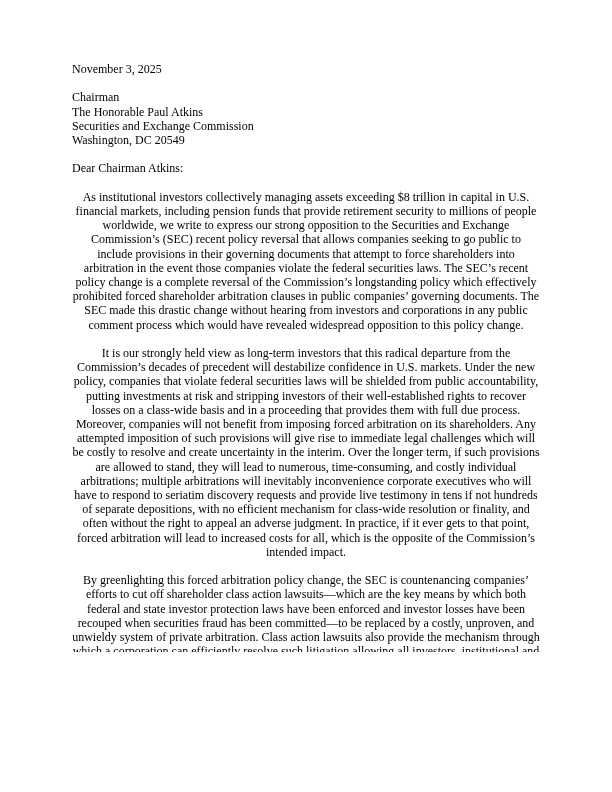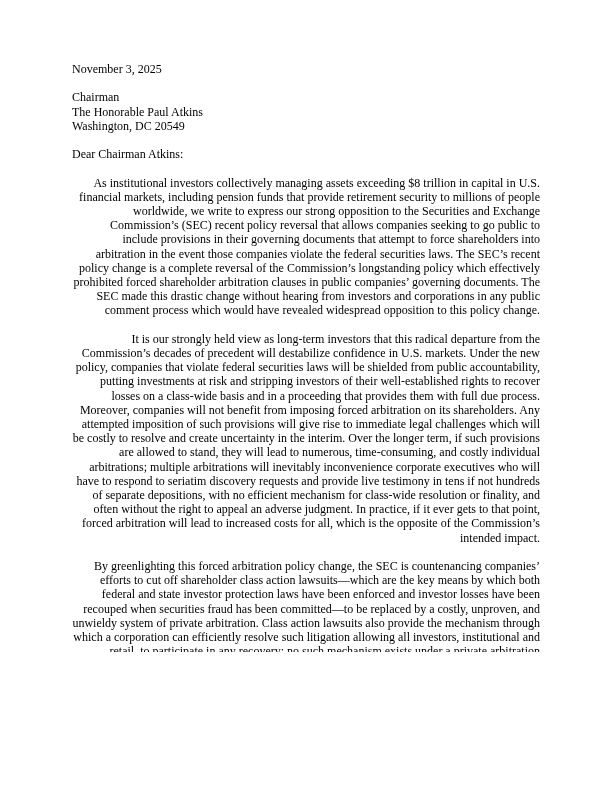--- a/index.html
+++ b/index.html
@@ -34,21 +34,21 @@
   }
   .address-block div {
     margin: 0;
     padding: 0;
   }
   .subject {
     font-weight: bold;
   }
   p {
     margin: 0 0 14.2px 0;
-    text-align: right;
+    text-align: center;
   }
   p:last-child {
     margin-bottom: 8px;
   }
   .page-number {
     position: absolute;
     left: 0;
     top: 727px;
     width: 612px;
     text-align: center;
@@ -59,20 +59,21 @@
 <body>
 
 <div class="page">
   <div class="content">
 
     <div class="block">November 3, 2025</div>
 
     <div class="block address-block">
       <div>Chairman</div>
       <div>The Honorable Paul Atkins</div>
+      <div>Securities and Exchange Commission</div>
       <div>Washington, DC 20549</div>
     </div>
 
 
     <div class="block">Dear Chairman Atkins:</div>
 
     <p>As institutional investors collectively managing assets exceeding $8 trillion in capital in U.S. financial markets, including pension funds that provide retirement security to millions of people worldwide, we write to express our strong opposition to the Securities and Exchange Commission’s (SEC) recent policy reversal that allows companies seeking to go public to include provisions in their governing documents that attempt to force shareholders into arbitration in the event those companies violate the federal securities laws. The SEC’s recent policy change is a complete reversal of the Commission’s longstanding policy which effectively prohibited forced shareholder arbitration clauses in public companies’ governing documents. The SEC made this drastic change without hearing from investors and corporations in any public comment process which would have revealed widespread opposition to this policy change.</p>
     <p>It is our strongly held view as long-term investors that this radical departure from the Commission’s decades of precedent will destabilize confidence in U.S. markets. Under the new policy, companies that violate federal securities laws will be shielded from public accountability, putting investments at risk and stripping investors of their well-established rights to recover losses on a class-wide basis and in a proceeding that provides them with full due process. Moreover, companies will not benefit from imposing forced arbitration on its shareholders. Any attempted imposition of such provisions will give rise to immediate legal challenges which will be costly to resolve and create uncertainty in the interim. Over the longer term, if such provisions are allowed to stand, they will lead to numerous, time-consuming, and costly individual arbitrations; multiple arbitrations will inevitably inconvenience corporate executives who will have to respond to seriatim discovery requests and provide live testimony in tens if not hundreds of separate depositions, with no efficient mechanism for class-wide resolution or finality, and often without the right to appeal an adverse judgment. In practice, if it ever gets to that point, forced arbitration will lead to increased costs for all, which is the opposite of the Commission’s intended impact.</p>
     <p>By greenlighting this forced arbitration policy change, the SEC is countenancing companies’ efforts to cut off shareholder class action lawsuits—which are the key means by which both federal and state investor protection laws have been enforced and investor losses have been recouped when securities fraud has been committed—to be replaced by a costly, unproven, and unwieldy system of private arbitration. Class action lawsuits also provide the mechanism through which a corporation can efficiently resolve such litigation allowing all investors, institutional and retail, to participate in any recovery; no such mechanism exists under a private arbitration system. Importantly, history has shown that private shareholder legal actions have</p>
 

